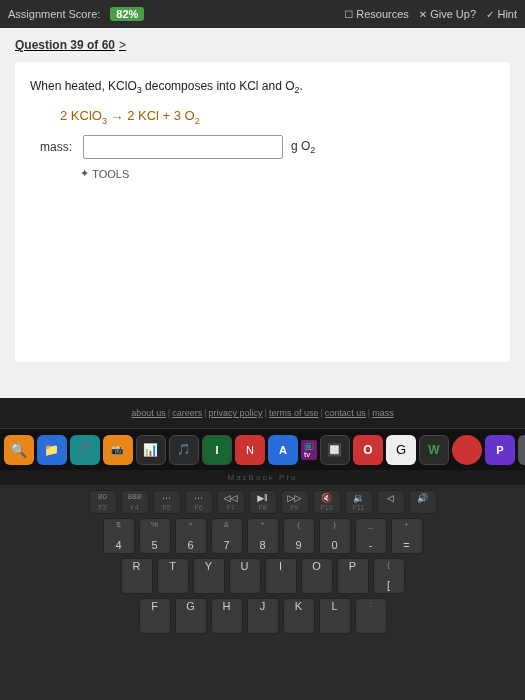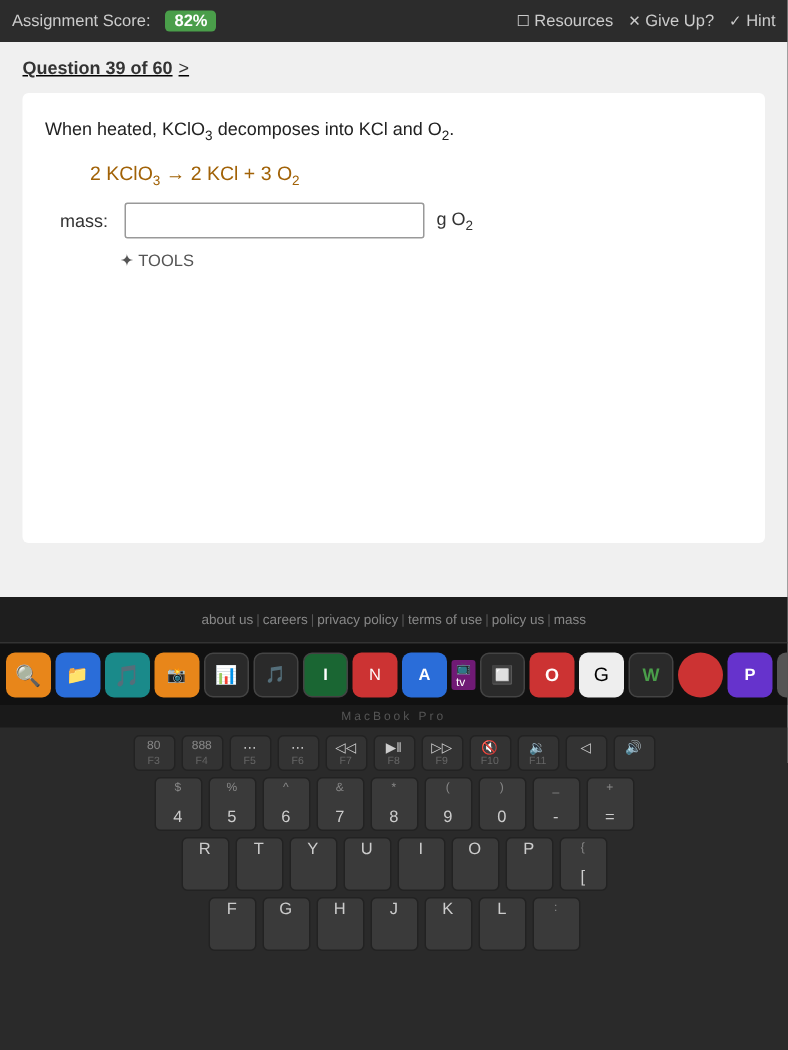--- a/index.html
+++ b/index.html
@@ -154,20 +154,21 @@
       height: 30px;
       display: flex;
       align-items: center;
       justify-content: center;
       gap: 2px;
       padding: 0 5px;
     }
     .taskbar-link {
       color: #888;
       font-size: 9px;
+      text-decoration: underline;
     }
     .taskbar-sep {
       color: #555;
       font-size: 9px;
     }
 
     
     .dock-bar {
       background: #111;
       height: 42px;
@@ -335,21 +336,21 @@
 
     <div class="taskbar">
       <span class="taskbar-link">about us</span>
       <span class="taskbar-sep">|</span>
       <span class="taskbar-link">careers</span>
       <span class="taskbar-sep">|</span>
       <span class="taskbar-link">privacy policy</span>
       <span class="taskbar-sep">|</span>
       <span class="taskbar-link">terms of use</span>
       <span class="taskbar-sep">|</span>
-      <span class="taskbar-link">policy us</span>
+      <span class="taskbar-link">contact us</span>
       <span class="taskbar-sep">|</span>
       <span class="taskbar-link">mass</span>
     </div>
 
     <div class="dock-bar">
       <div class="dock-icon orange">🔍</div>
       <div class="dock-icon blue" style="font-size:12px">📁</div>
       <div class="dock-icon teal">🎵</div>
       <div class="dock-icon orange" style="font-size:10px">📸</div>
       <div class="dock-icon dark" style="font-size:12px">📊</div>

